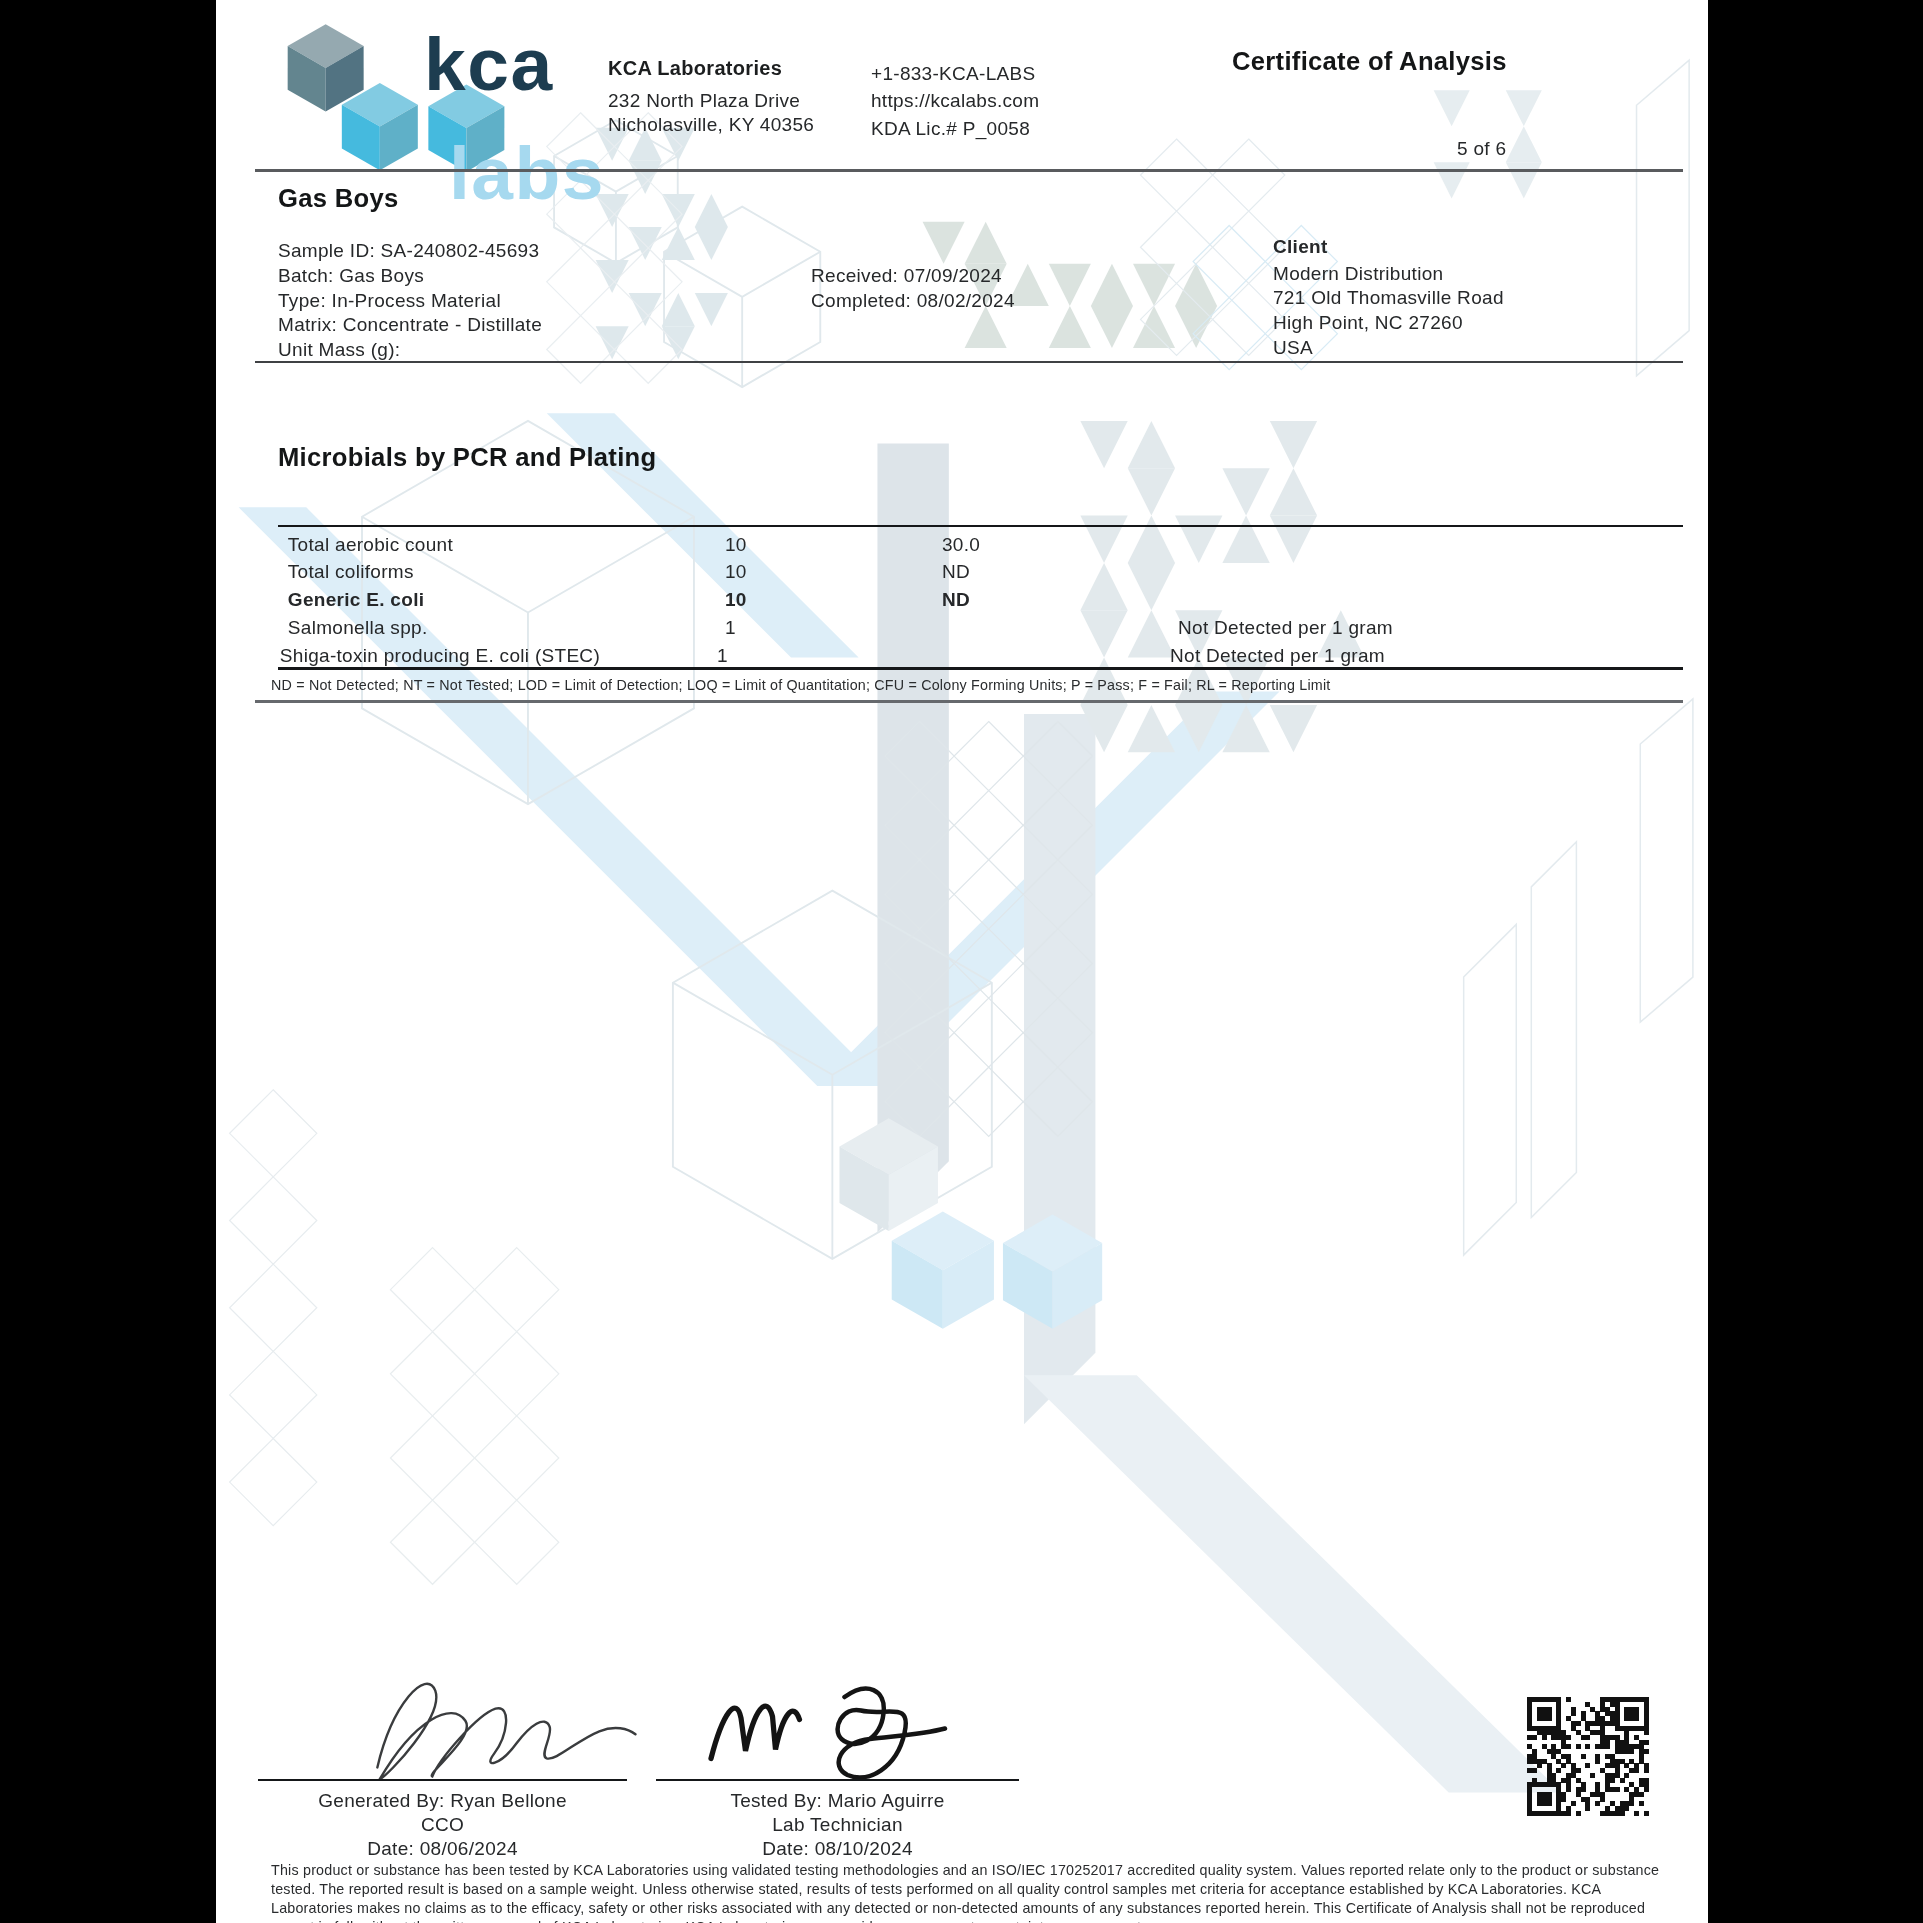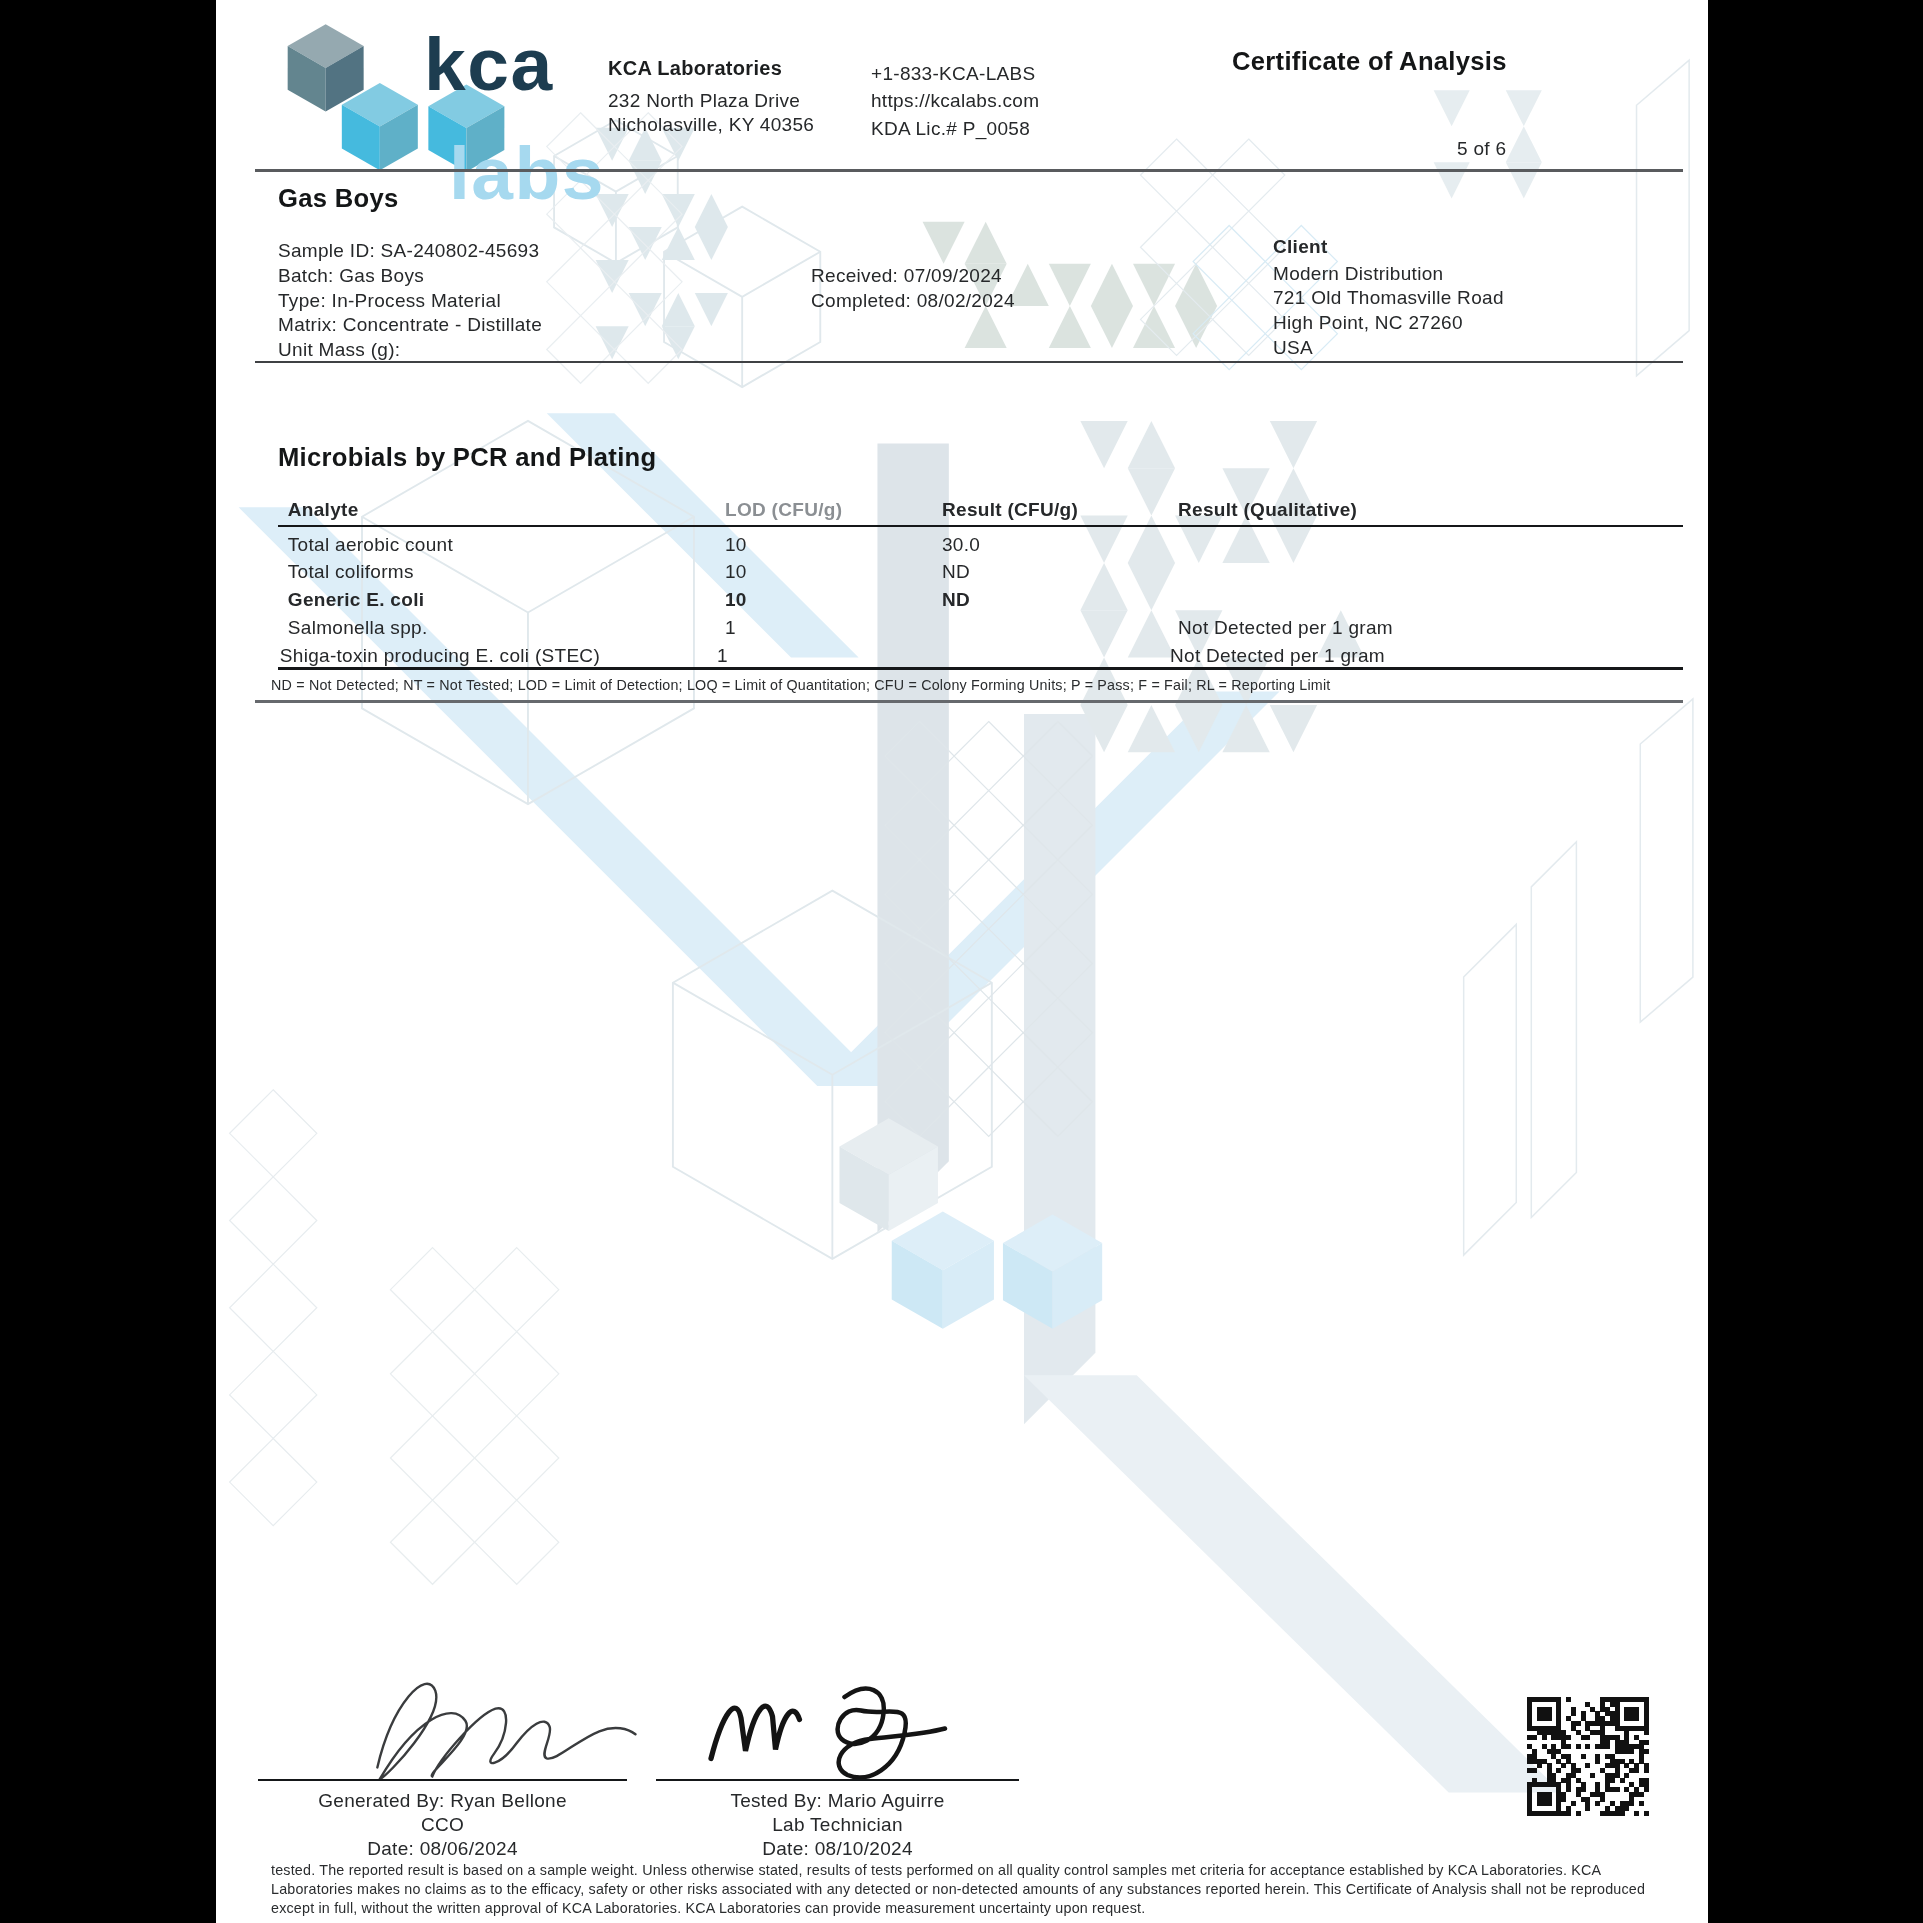--- a/index.html
+++ b/index.html
@@ -225,26 +225,20 @@
     <div class="abs t25 b" style="left:1057px;top:235px;">Client</div>
     <div class="abs t25" style="left:1057px;top:262px;">Modern Distribution</div>
     <div class="abs t25" style="left:1057px;top:286px;">721 Old Thomasville Road</div>
     <div class="abs t25" style="left:1057px;top:311px;">High Point, NC 27260</div>
     <div class="abs t25" style="left:1057px;top:336px;">USA</div>
 
     <div class="rule" style="left:39px;top:361px;width:1428px;height:2.3px;background:#3f4144;"></div>
 
     <div class="abs t33 b" style="left:62px;top:443px;">Microbials by PCR and Plating</div>
 
-    <div class="row4 b" style="left:62px;top:499px;">
-      <span class="c0">Analyte</span>
-      <span class="c1" style="color:#8b8f93;">LOD (CFU/g)</span>
-      <span class="c2">Result (CFU/g)</span>
-      <span class="c3">Result (Qualitative)</span>
-    </div>
     <div class="rule" style="left:62px;top:525px;width:1405px;height:2.3px;"></div>
 
     <div id="tbody" class="abs" style="left:0;top:0;">
         <div class="row4" style="left: 62px; top: 534px;">
           <span class="c0">Total aerobic count</span>
           <span class="c1">10</span>
           <span class="c2">30.0</span>
           <span class="c3"></span>
         </div>
         <div class="row4" style="left: 62px; top: 561px;">
@@ -601,20 +595,21 @@
         <div style="left: 73px; top: 114px; width: 5.3px; height: 5.3px;"></div>
         <div style="left: 78px; top: 114px; width: 5.3px; height: 5.3px;"></div>
         <div style="left: 83px; top: 114px; width: 5.3px; height: 5.3px;"></div>
         <div style="left: 88px; top: 114px; width: 5.3px; height: 5.3px;"></div>
         <div style="left: 93px; top: 114px; width: 5.3px; height: 5.3px;"></div>
         <div style="left: 107px; top: 114px; width: 5.3px; height: 5.3px;"></div>
         <div style="left: 117px; top: 114px; width: 5.3px; height: 5.3px;"></div>
       </div>
 
     <div id="disclaimer" class="abs t19" style="left:55px;top:1861px;width:1432px;">
+        <div>This product or substance has been tested by KCA Laboratories using validated testing methodologies and an ISO/IEC 170252017 accredited quality system. Values reported relate only to the product or substance</div>
         <div>tested. The reported result is based on a sample weight. Unless otherwise stated, results of tests performed on all quality control samples met criteria for acceptance established by KCA Laboratories. KCA</div>
         <div>Laboratories makes no claims as to the efficacy, safety or other risks associated with any detected or non-detected amounts of any substances reported herein. This Certificate of Analysis shall not be reproduced</div>
         <div>except in full, without the written approval of KCA Laboratories. KCA Laboratories can provide measurement uncertainty upon request.</div>
       </div>
 
   </div>
 </div>
 
 
 </body></html>

